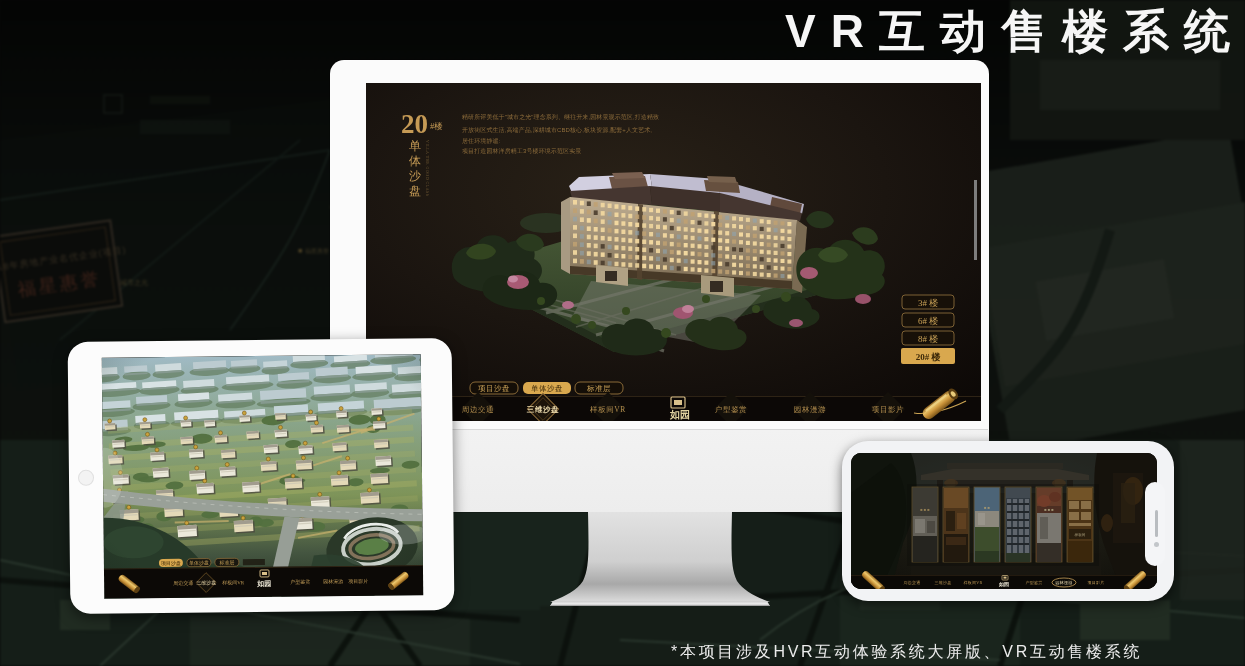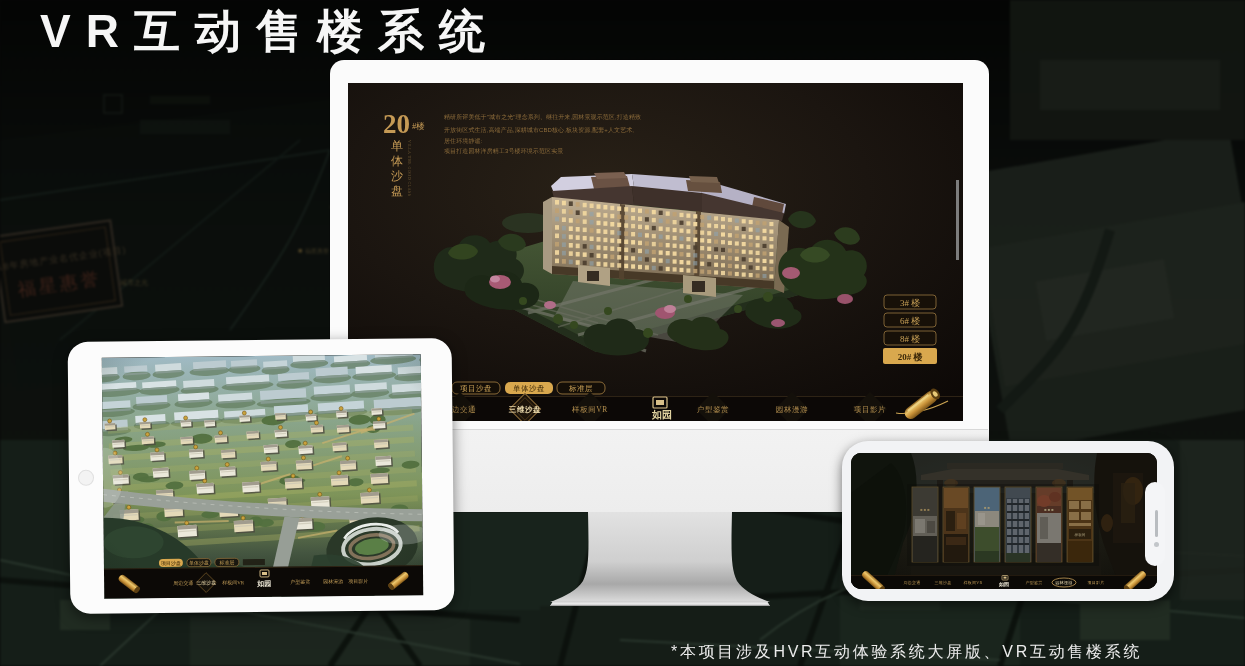--- a/index.html
+++ b/index.html
@@ -83,31 +83,31 @@
   <g fill="#6a5a36" opacity="0.55" font-size="7">
     <text x="330" y="210">中国房地产</text>
     <text x="430" y="160">百强荣誉</text>
     <text x="120" y="285">城市之光</text>
     <text x="298" y="253" fill="#8a6f3a">■</text>
     <text x="305" y="253" font-size="6">福星惠誉</text>
     <text x="335" y="335" fill="#907a42" font-size="10">✦</text>
   </g>
 </svg>
 
-<div class="abs" style="left:0;top:1px;width:1245px;text-align:left;color:#f6f6f6;
+<div class="abs" style="left:0;top:1px;width:1245px;text-align:right;color:#f6f6f6;
      font-size:46px;font-weight:bold;letter-spacing:15px;text-indent:40px;">VR互动售楼系统</div>
 
 <div class="abs" style="left:330px;top:60px;width:659px;height:452px;background:#fbfbfb;
      border-radius:14px;box-shadow:0 0 0 1px rgba(0,0,0,0.15);"></div>
 
 <div class="abs" style="left:330px;top:430px;width:659px;height:82px;border-radius:0 0 14px 14px;
      background:linear-gradient(#f2f2f2,#ededed);"></div>
 <div class="abs" style="left:331px;top:429px;width:657px;height:1px;background:#d8d8d8;"></div>
 
-<div class="abs" style="left:348px;top:83px;width:615px;height:338px;background:#c2410c;overflow:hidden;">
+<div class="abs" style="left:366px;top:83px;width:615px;height:338px;background:#c2410c;overflow:hidden;">
   <svg width="615" height="338" viewBox="0 0 615 338" id="mscr">
     <defs>
       <radialGradient id="scrbg" cx="0.42" cy="0.32" r="0.85">
         <stop offset="0" stop-color="#292117"></stop>
         <stop offset="0.5" stop-color="#1b1510"></stop>
         <stop offset="1" stop-color="#0c0806"></stop>
       </radialGradient>
     </defs>
     <rect width="615" height="338" fill="url(#scrbg)"></rect>
 

